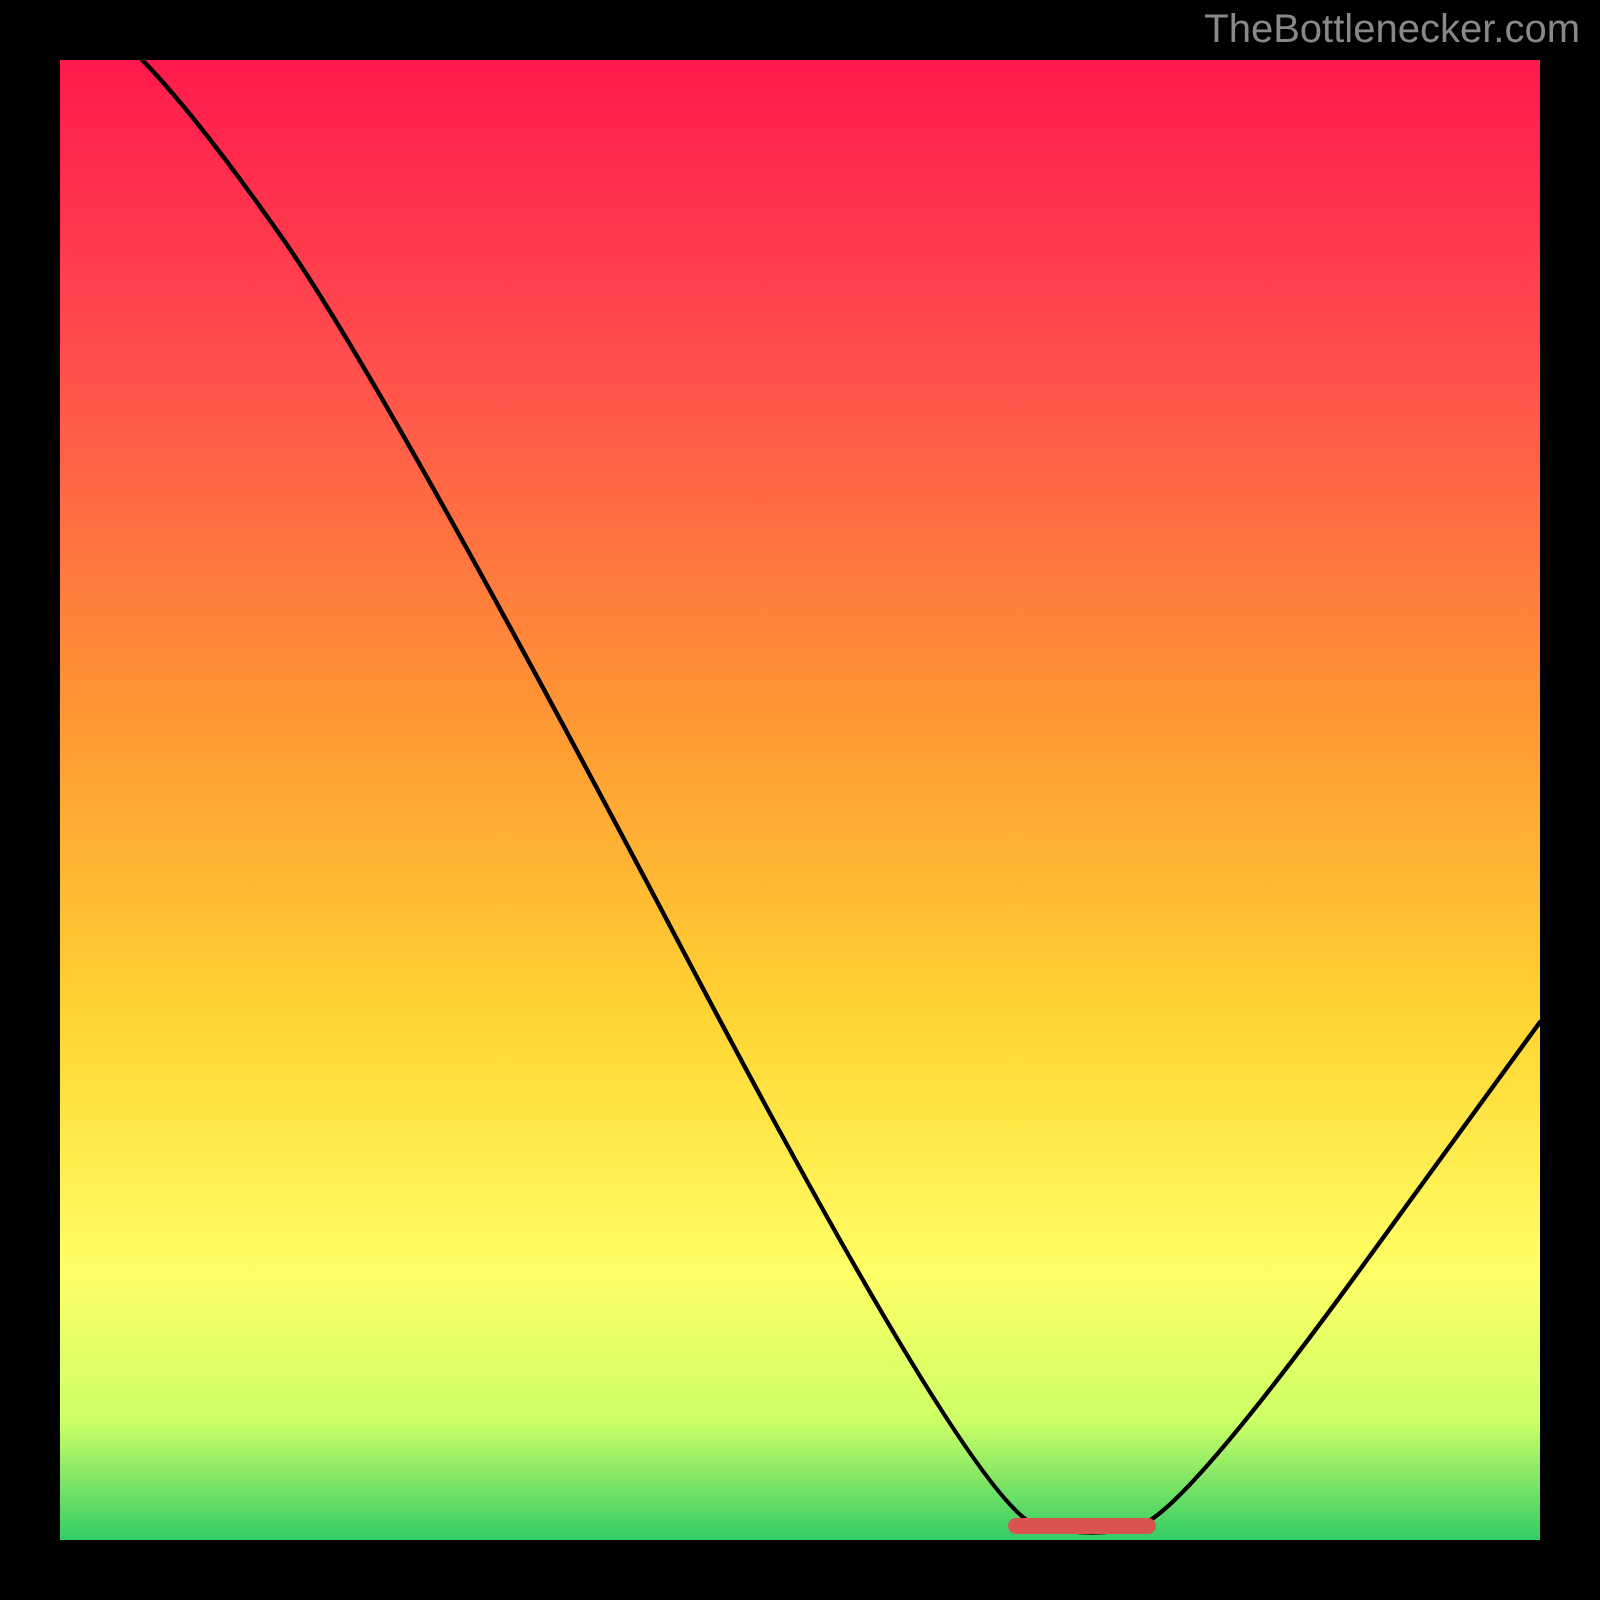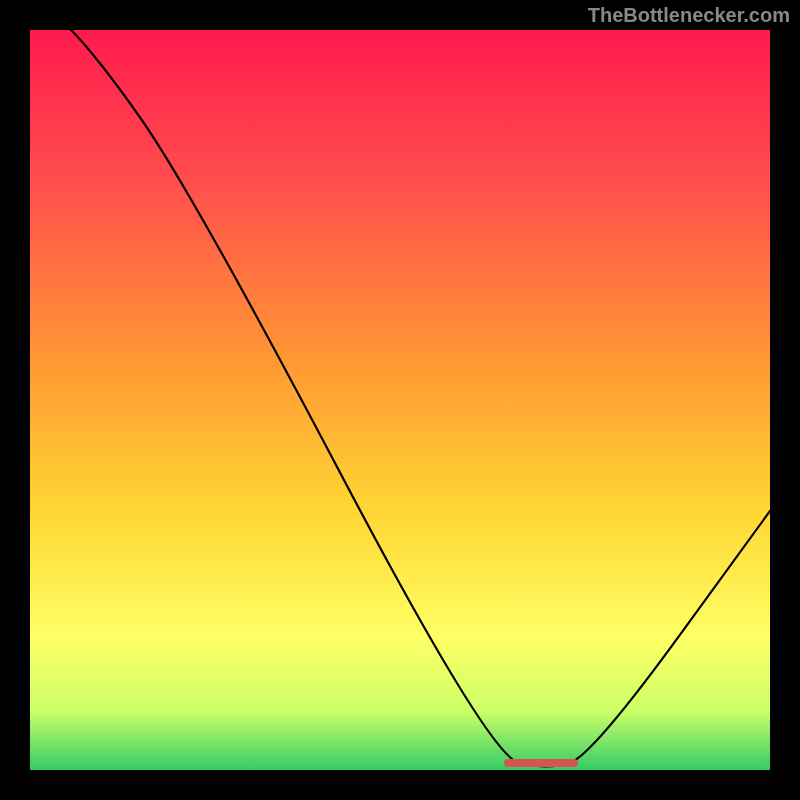--- a/index.html
+++ b/index.html
@@ -16,21 +16,21 @@
     width: 800px;
     height: 800px;
     background: #000;
   }
   .watermark {
     position: absolute;
     top: 4px;
     right: 10px;
     color: #888;
     font-size: 20px;
-    font-weight: bold;
+    font-weight: normal;
     z-index: 10;
   }
   .plot-area {
     position: absolute;
     left: 30px;
     top: 30px;
     width: 740px;
     height: 740px;
   }
   .gradient-bg {

